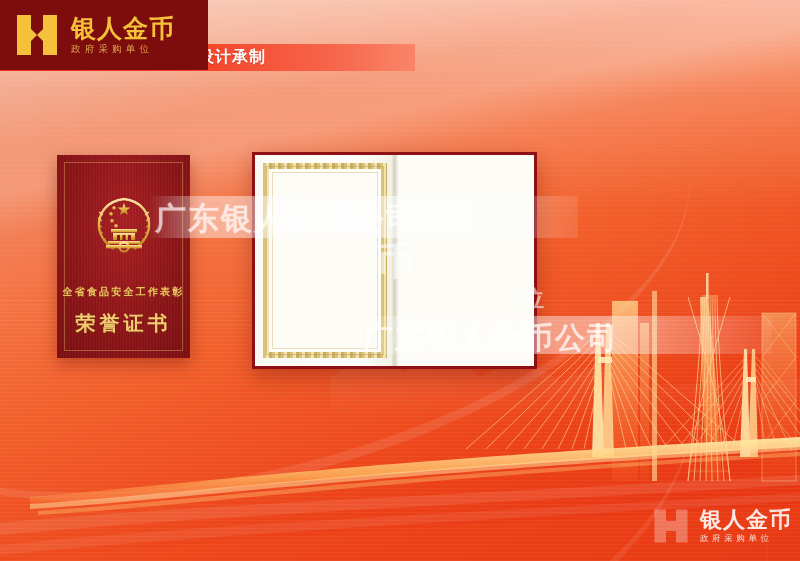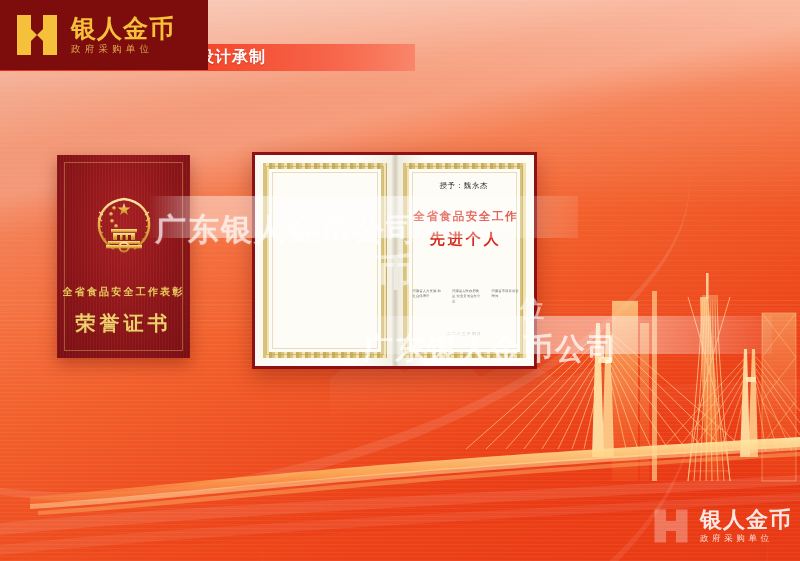--- a/index.html
+++ b/index.html
@@ -211,21 +211,20 @@
   }
 
   
   .wm {
     position:absolute;
     font-family:"DejaVu Sans", sans-serif;
     font-weight:bold;
     white-space:nowrap;
     pointer-events:none;
     user-select:none;
-    margin-top:11px;
   }
   
   .wm-band {
     position:absolute; pointer-events:none;
     background:linear-gradient(90deg, rgba(255,255,255,.0) 0%, rgba(255,255,255,.42) 12%, rgba(255,255,255,.50) 55%, rgba(255,255,255,.10) 100%);
   }
   .wm-band-2 {
     position:absolute; pointer-events:none;
     background:linear-gradient(90deg, rgba(255,255,255,.05) 0%, rgba(255,255,255,.40) 18%, rgba(255,255,255,.46) 60%, rgba(255,255,255,.08) 100%);
   }
@@ -472,36 +471,20 @@
           <rect x="31.5" y="42" width="3" height="5" fill="#c01d0c"></rect>
           <rect x="37" y="42" width="3" height="5" fill="#c01d0c"></rect>
           <rect x="17" y="48" width="32" height="3" fill="#ffd257"></rect>
           <rect x="14" y="52" width="38" height="3.6" fill="#ffd966"></rect>
           <circle cx="33" cy="55" r="4.4" fill="none" stroke="#ffd966" stroke-width="2"></circle>
         </svg>
       </div>
       <div class="filigree"></div>
     </div>
 
-    <div class="cert-page right">
-      <div class="filigree"></div>
-      <div class="cert-award">
-        <div class="award-to">授予：魏永杰</div>
-        <div class="award-l1">全省食品安全工作</div>
-        <div class="award-l2">先进个人</div>
-      </div>
-      <div class="issuers">
-        <div class="issuer">河南省人力资源
-和社会保障厅</div>
-        <div class="issuer">河南省人民政府食品
-安全委员会办公室</div>
-        <div class="issuer">河南省市场监督管理局</div>
-      </div>
-      <div class="cert-date">二〇二三年四月</div>
-    </div>
 
     <div class="gutter"></div>
   </div>
 </div>
 
 <div class="wm-band" style="left:148px; top:196px; width:430px; height:42px;"></div>
 <div class="wm wm-row1">广东银人金币公司</div>
 
 <div class="wm wm-row2">币</div>
 <div class="wm wm-row3">位</div>

